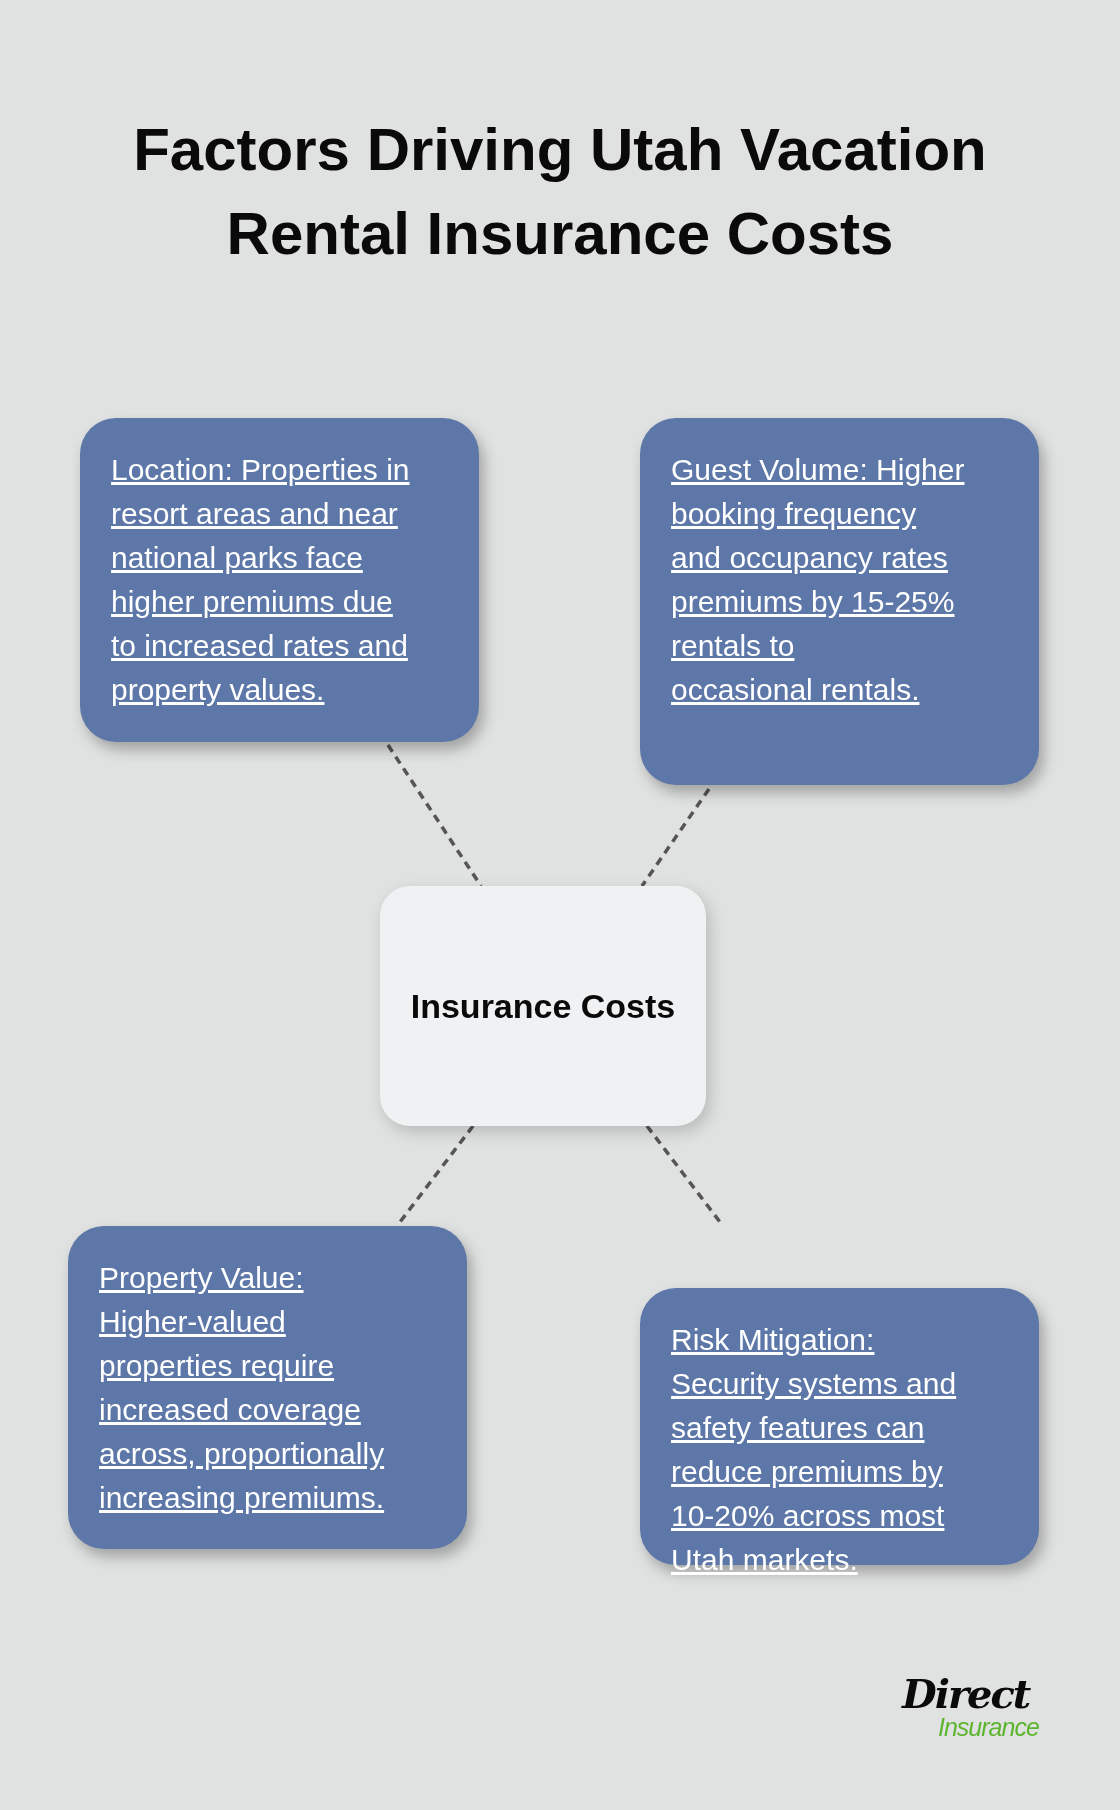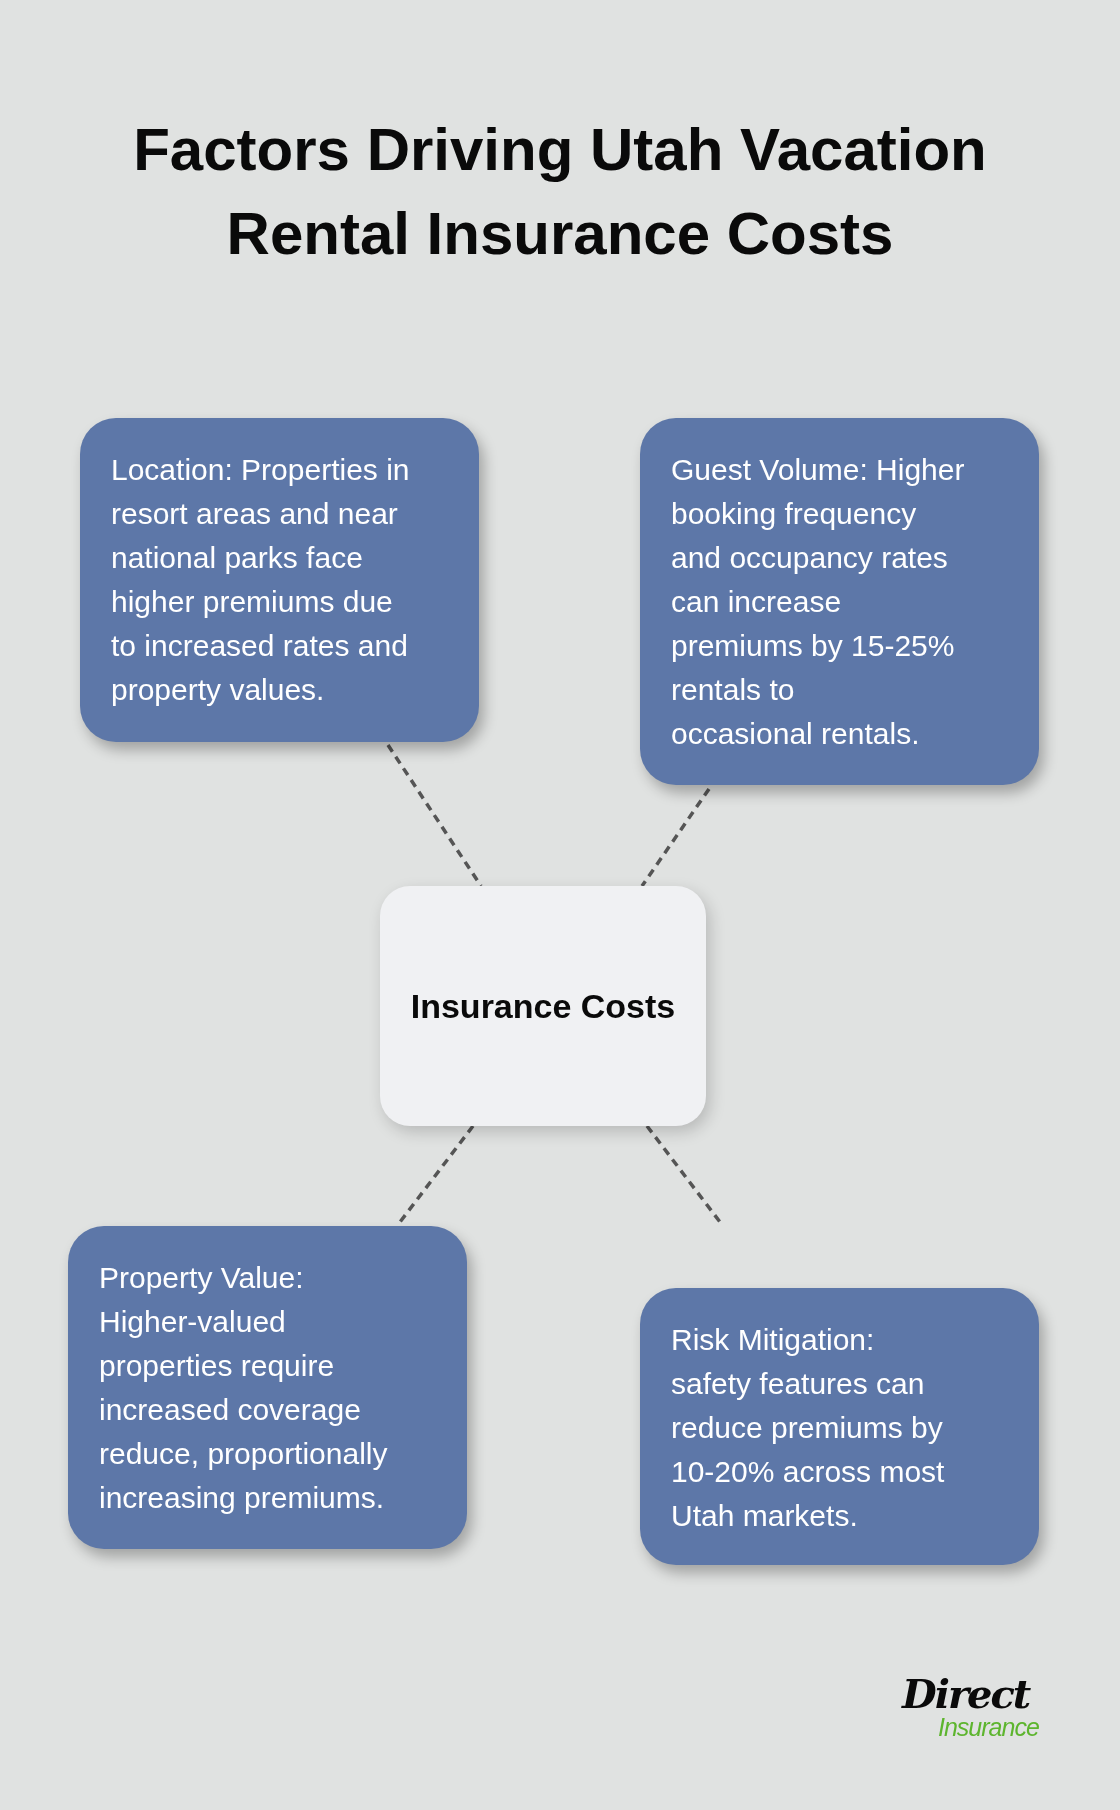--- a/index.html
+++ b/index.html
@@ -22,21 +22,21 @@
     position: absolute;
     width: 399px;
     background: #5d77a8;
     border-radius: 36px;
     box-shadow: 5px 8px 14px rgba(0,0,0,0.28);
     box-sizing: border-box;
     padding: 30px 20px 0 31px;
     color: #ffffff;
     font-size: 30px; line-height: 44px;
   }
-  .card .line { display: block; white-space: nowrap; }
+  .card .line { display: block; white-space: nowrap; text-decoration: underline; }
   .card-tl { left: 80px; top: 418px; height: 324px; }
   .card-tr { left: 640px; top: 418px; height: 367px; }
   .card-bl { left: 68px; top: 1226px; height: 323px; }
   .card-br { left: 640px; top: 1288px; height: 277px; }
   .center {
     position: absolute; left: 380px; top: 886px; width: 326px; height: 240px;
     background: #f0f1f3;
     border-radius: 30px;
     box-shadow: 4px 6px 16px rgba(0,0,0,0.18);
     display: flex; align-items: center; justify-content: center;
@@ -80,41 +80,41 @@
   <span class="line">national parks face</span>
   <span class="line">higher premiums due</span>
   <span class="line">to increased rates and</span>
   <span class="line">property values.</span>
 </div>
 
 <div class="card card-tr">
   <span class="line">Guest Volume: Higher</span>
   <span class="line">booking frequency</span>
   <span class="line">and occupancy rates</span>
-  <span class="line">can increase</span>
   <span class="line">premiums by 15-25%</span>
   <span class="line">rentals to</span>
   <span class="line">occasional rentals.</span>
 </div>
 
 <div class="center">
   <span>Insurance Costs</span>
 </div>
 
 <div class="card card-bl">
   <span class="line">Property Value:</span>
   <span class="line">Higher-valued</span>
   <span class="line">properties require</span>
   <span class="line">increased coverage</span>
-  <span class="line">reduce, proportionally</span>
+  <span class="line">across, proportionally</span>
   <span class="line">increasing premiums.</span>
 </div>
 
 <div class="card card-br">
   <span class="line">Risk Mitigation:</span>
+  <span class="line">Security systems and</span>
   <span class="line">safety features can</span>
   <span class="line">reduce premiums by</span>
   <span class="line">10-20% across most</span>
   <span class="line">Utah markets.</span>
 </div>
 
 <div class="logo">
   <span class="logo-direct">Direct</span>
   <span class="logo-insurance">Insurance</span>
 </div>

